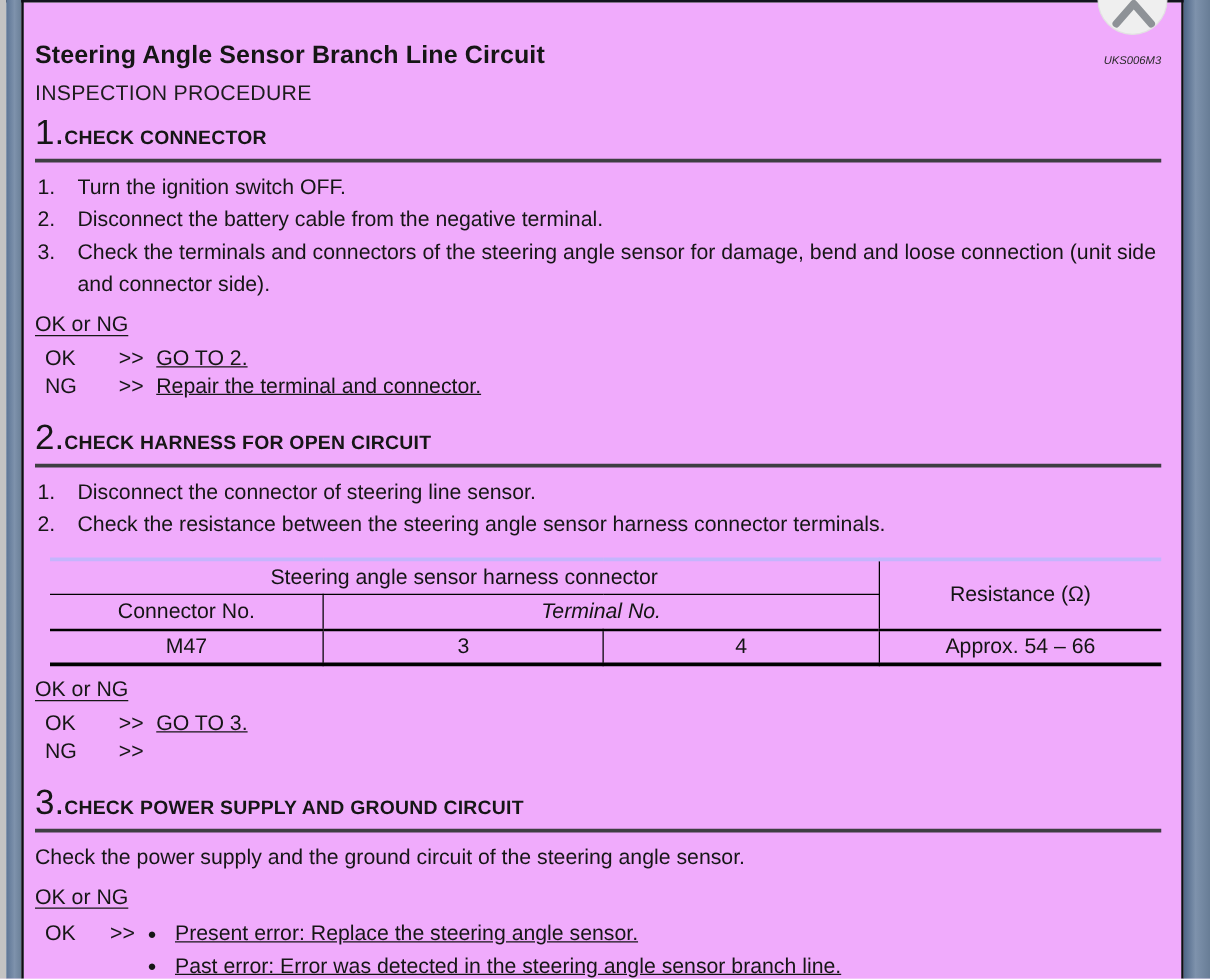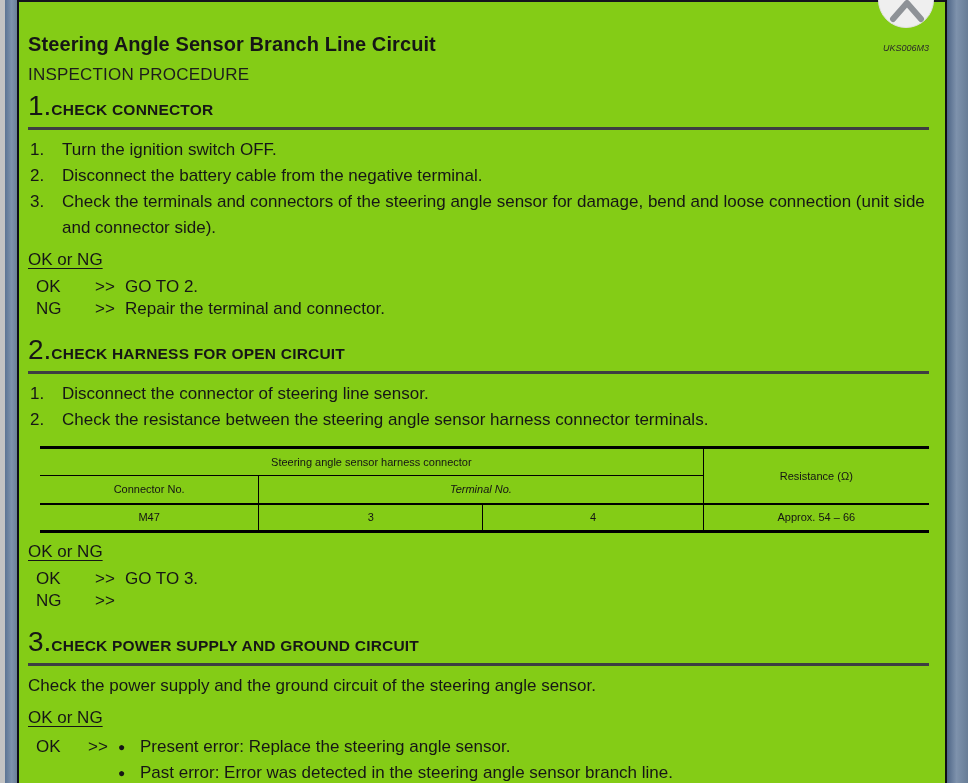--- a/index.html
+++ b/index.html
@@ -26,21 +26,21 @@
   
   .scroll-top-btn {
     position:absolute; top:-28px; right:34px; width:56px; height:56px;
     background:#efefef; border:1px solid #e2e2e2; border-radius:50%;
     z-index:6; cursor:pointer;
   }
   .scroll-top-btn svg { display:block; }
 
   
   .content { position:absolute; left:19px; top:2px; right:23px; bottom:0;
-             background:#84cc16; padding:0 16px 0 9px; }
+             background:#f0abfc; padding:0 16px 0 9px; }
 
   .title-row { display:flex; justify-content:space-between; align-items:center; margin-top:31px; }
   .doc-title { font-size:20px; font-weight:700; letter-spacing:0.1px; }
   .doc-code  { font-size:9px; font-style:italic; color:#2a2a2a; margin-top:6px; }
 
   .subtitle  { font-size:17px; color:#1d1d1d; margin-top:9px; letter-spacing:0.2px; }
 
   .sec-head  { display:flex; align-items:baseline; margin-top:5px; }
   .sec-head.spaced { margin-top:15px; }
   .sec-num   { font-size:28px; font-weight:400; line-height:32px; }
@@ -54,28 +54,28 @@
   .step-text { flex:1; padding-right:4px; }
 
   .okng { font-size:17px; line-height:22px; margin-top:8px;
           text-decoration:underline; text-underline-offset:3px; width:max-content; }
 
   .results { margin-top:5px; }
   .result  { display:flex; font-size:17px; line-height:21.5px; padding-left:8px; }
   .result-label { flex:none; width:59px; }
   .result-arrow { flex:none; width:30px; }
   .result-bullet { flex:none; width:22px; font-size:12px; line-height:21.5px; }
-  .result-text { flex:1; }
+  .result-text { flex:1;text-decoration:underline; }
 
   .para { font-size:17px; line-height:26px; margin-top:7px; }
 
   
   .spec-table { width:calc(100% - 12px); margin:13px 0 5px 12px;
-                border-collapse:collapse; font-size:11px; color:#141414;
-                border-top:3px solid #000000; border-bottom:3px solid #000; }
+                border-collapse:collapse; font-size:17px; color:#141414;
+                border-top:3px solid #c4b5fd; border-bottom:3px solid #000; }
   .spec-table td, .spec-table th { font-weight:400; text-align:center; height:28px; padding:2px 6px; }
   .v-div   { border-right:1.5px solid #000; }
   .h-thin  { border-bottom:1.5px solid #000; }
   .h-thick { border-bottom:2px solid #000; }
 </style>
 </head>
 <body>
 
 <div class="frame-top"></div>
 <div class="frame-left-outer"></div>

